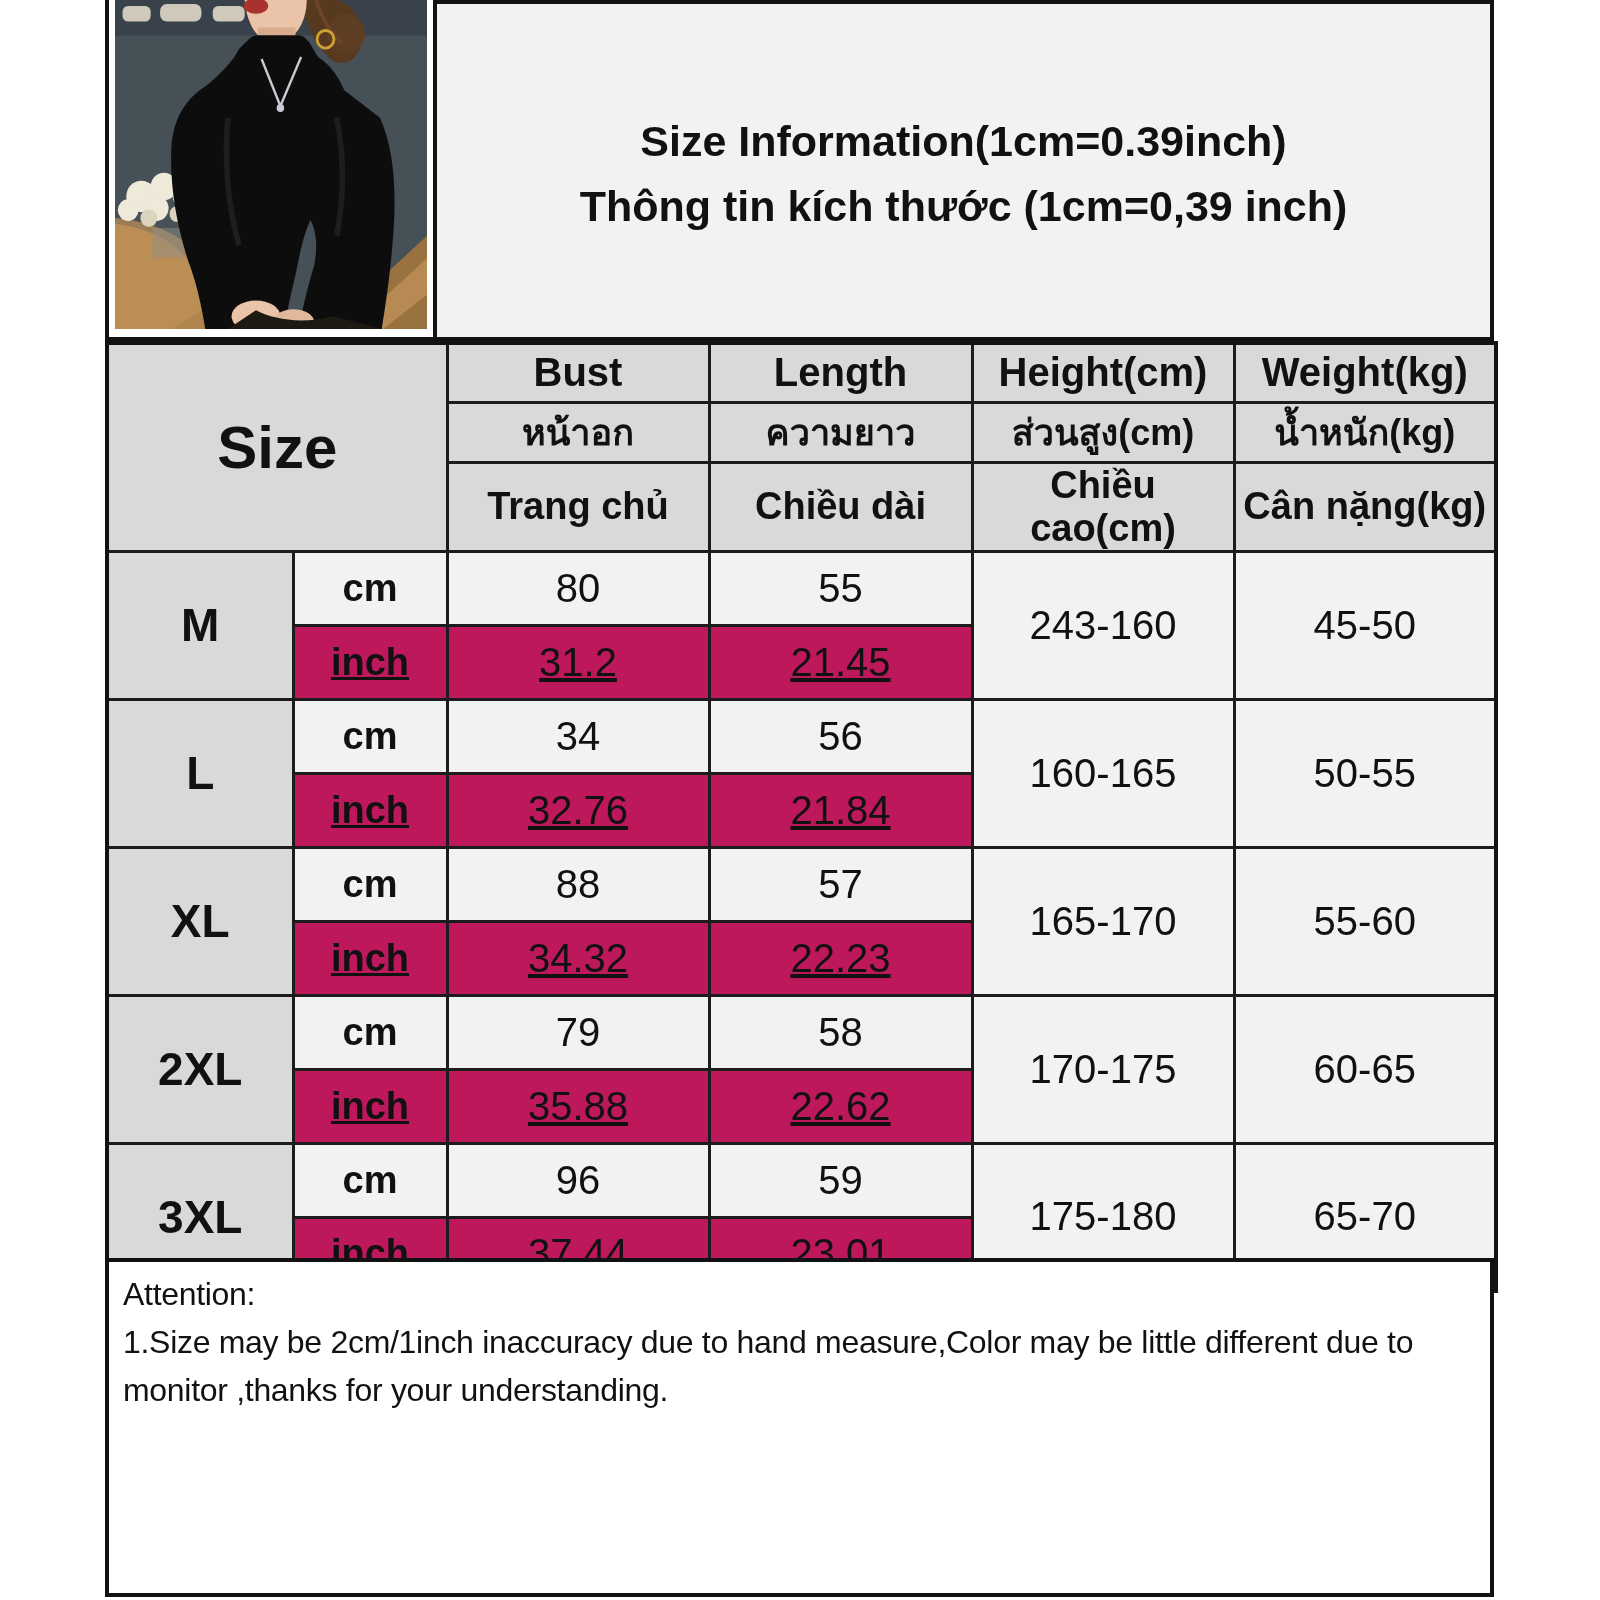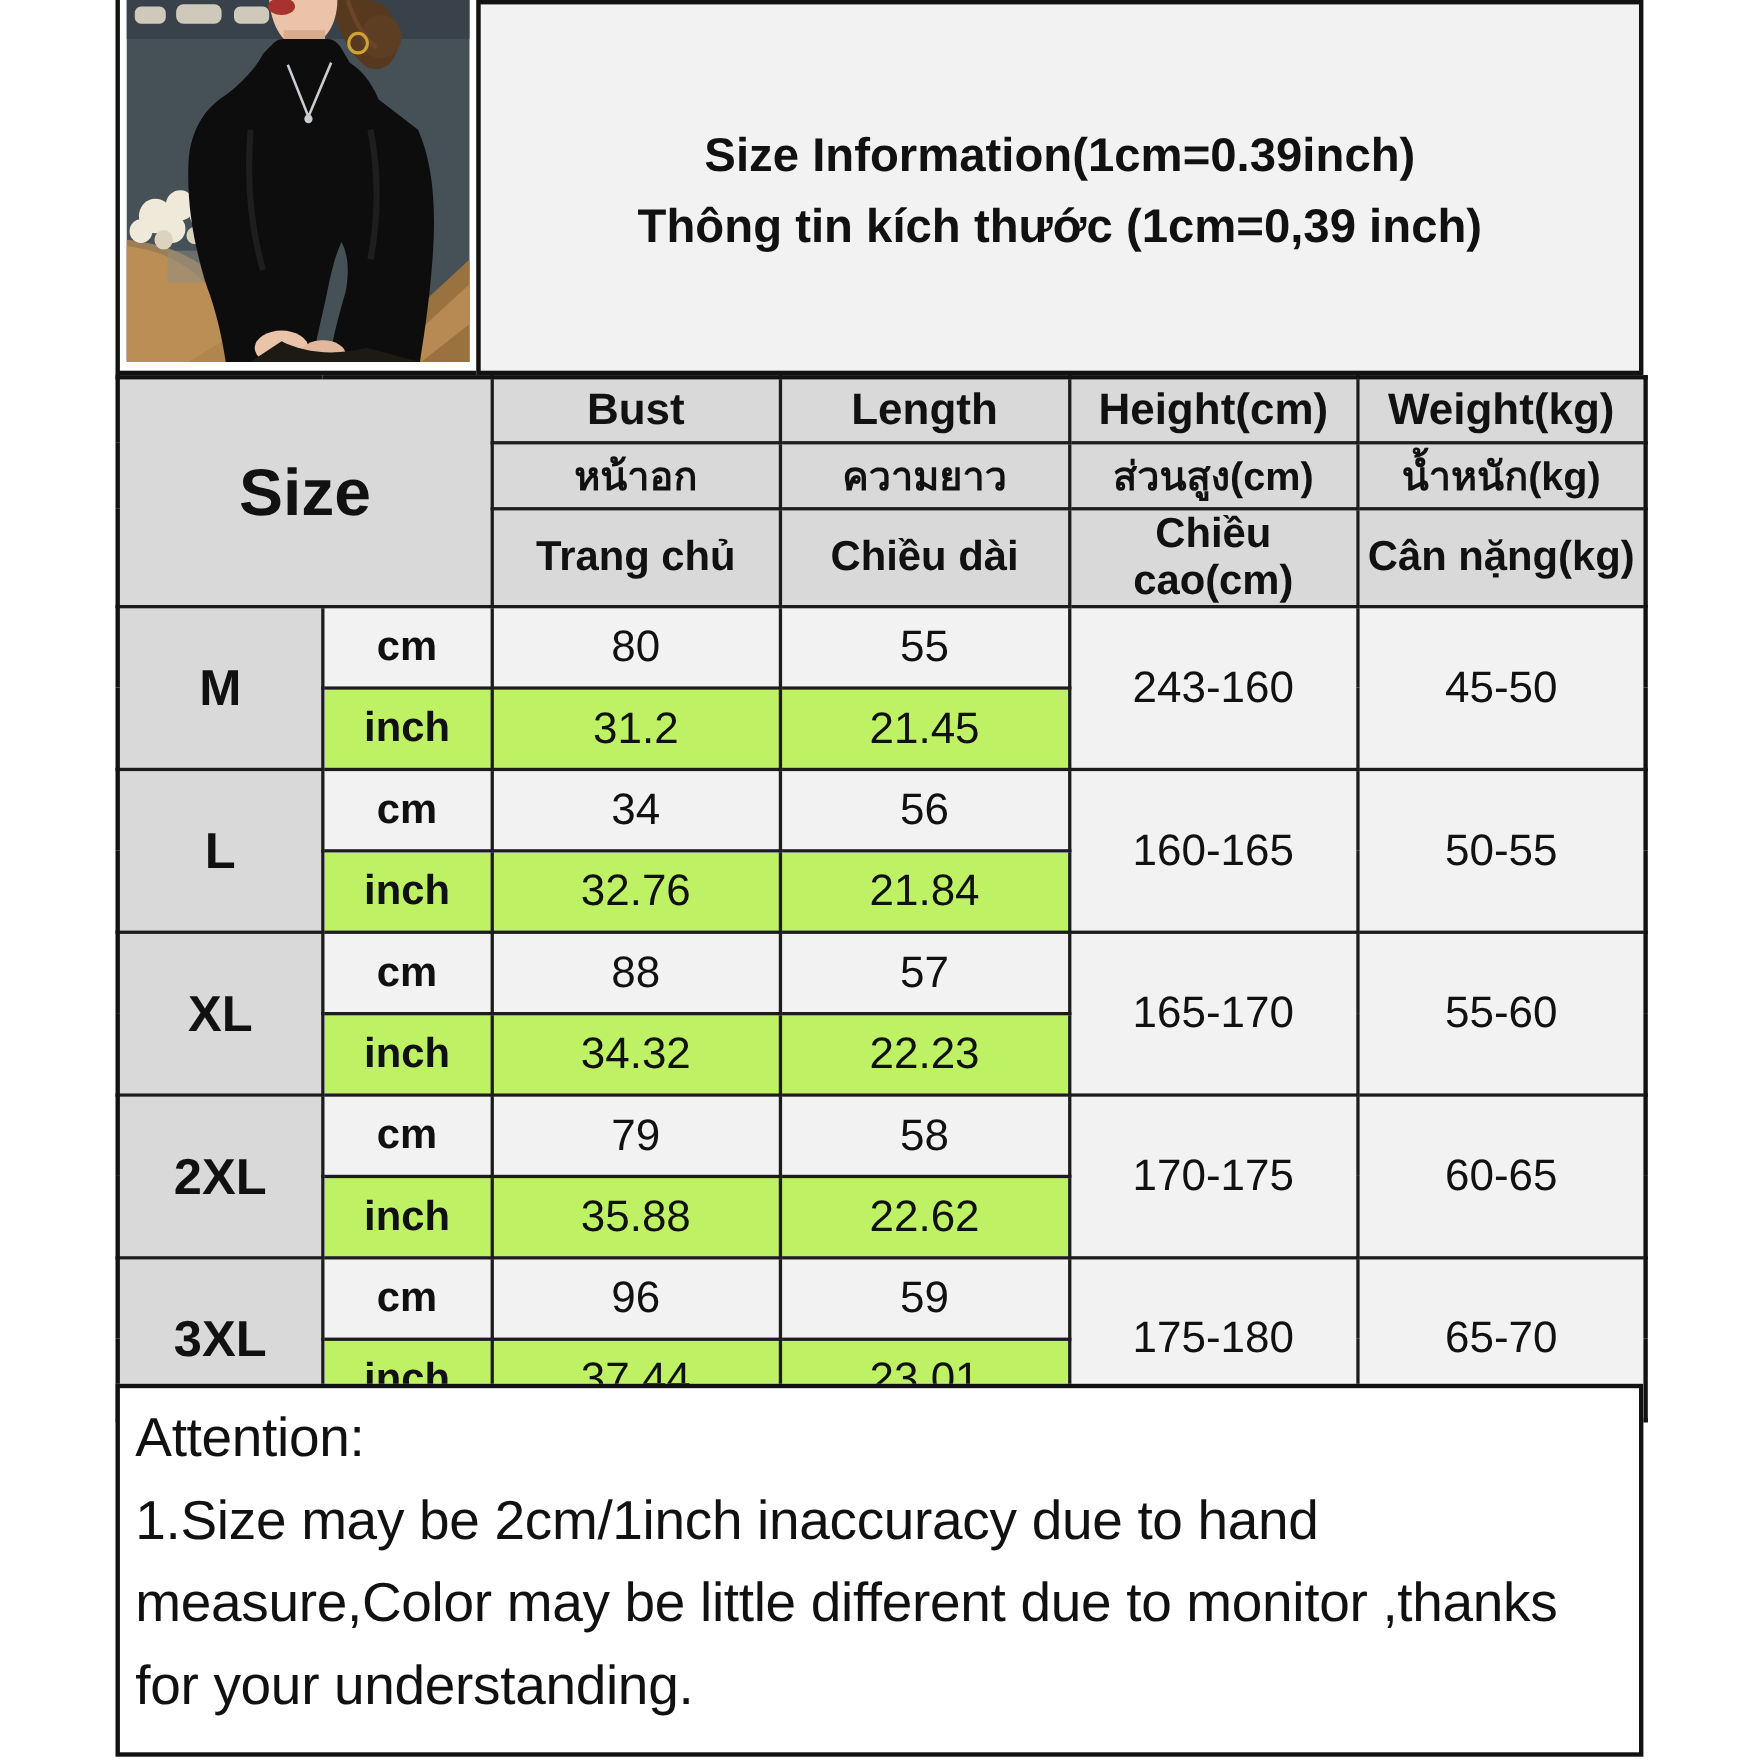--- a/index.html
+++ b/index.html
@@ -36,33 +36,33 @@
     border:4px solid #121212;
   }
   table.size-table td,table.size-table th{
     border:3px solid #1c1c1c;text-align:center;vertical-align:middle;
     padding:0;overflow:hidden;margin-left:20px;
   }
   tr.hrow{height:59px;}
   tr.drow{height:74px;}
   .c-gray{background:#d9d9d9;}
   .c-light{background:#f2f2f2;}
-  .c-white{background:#bef264;}
+  .c-white{background:#be185d;text-decoration:underline;}
   .t-size{font-size:60px;font-weight:bold;}
   .t-hen{font-size:40px;font-weight:bold;}
   .t-hth{font-size:36px;font-weight:bold;}
   .t-hvi{font-size:38px;font-weight:bold;}
   .t-sizelabel{font-size:46px;font-weight:bold;}
   .t-unit{font-size:38px;font-weight:bold;}
   .t-num{font-size:40px;font-weight:normal;}
   
   .attention-box{
     position:absolute;left:105px;top:1258px;width:1389px;height:339px;
     border:4px solid #121212;box-sizing:border-box;background:#ffffff;
-    padding:8px 14px;font-size:50px;line-height:1.5;letter-spacing:-0.3px;
+    padding:8px 14px;font-size:32px;line-height:1.5;letter-spacing:-0.3px;
   }
   .attention-box p{margin:0;}
 </style>
 </head>
 <body>
 
 <div id="canvas">
 
   <div class="photo-box">
     <svg viewBox="0 0 332 335" preserveAspectRatio="none">

